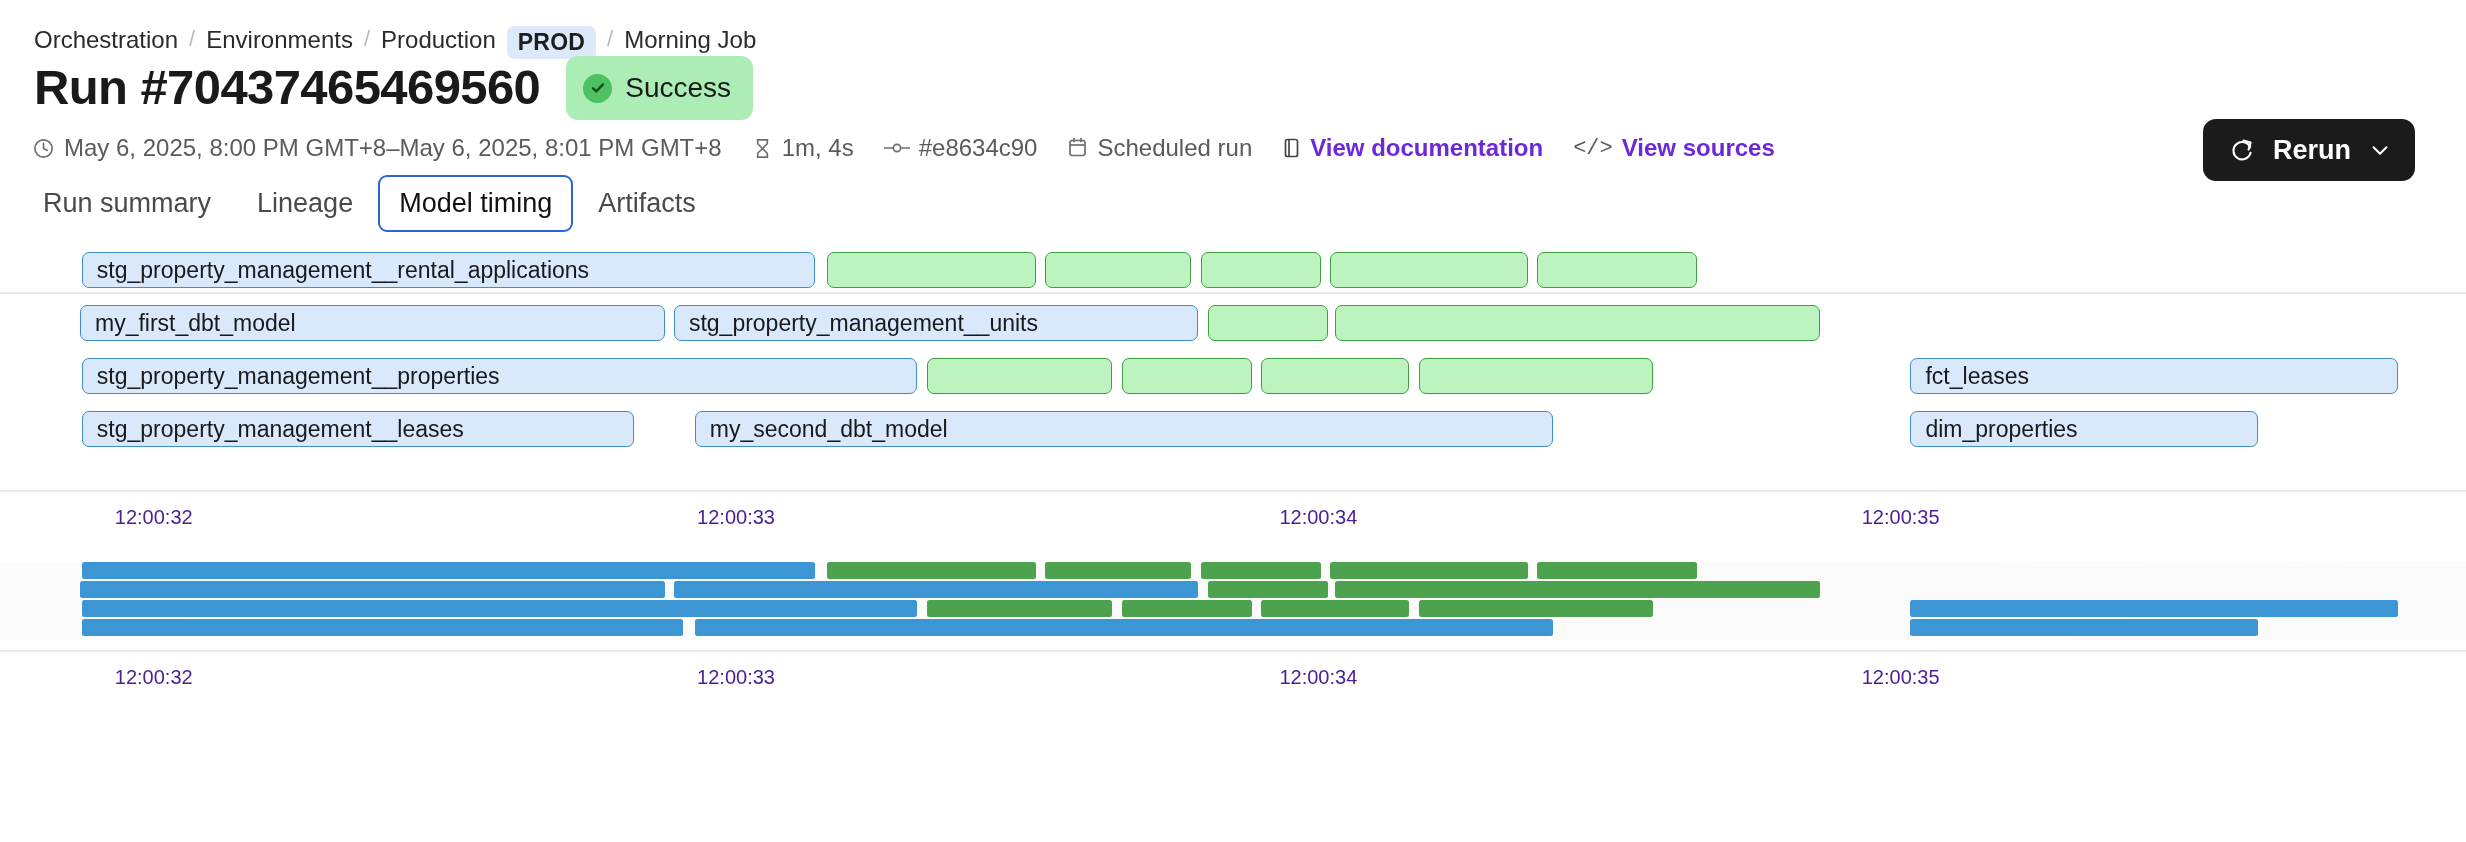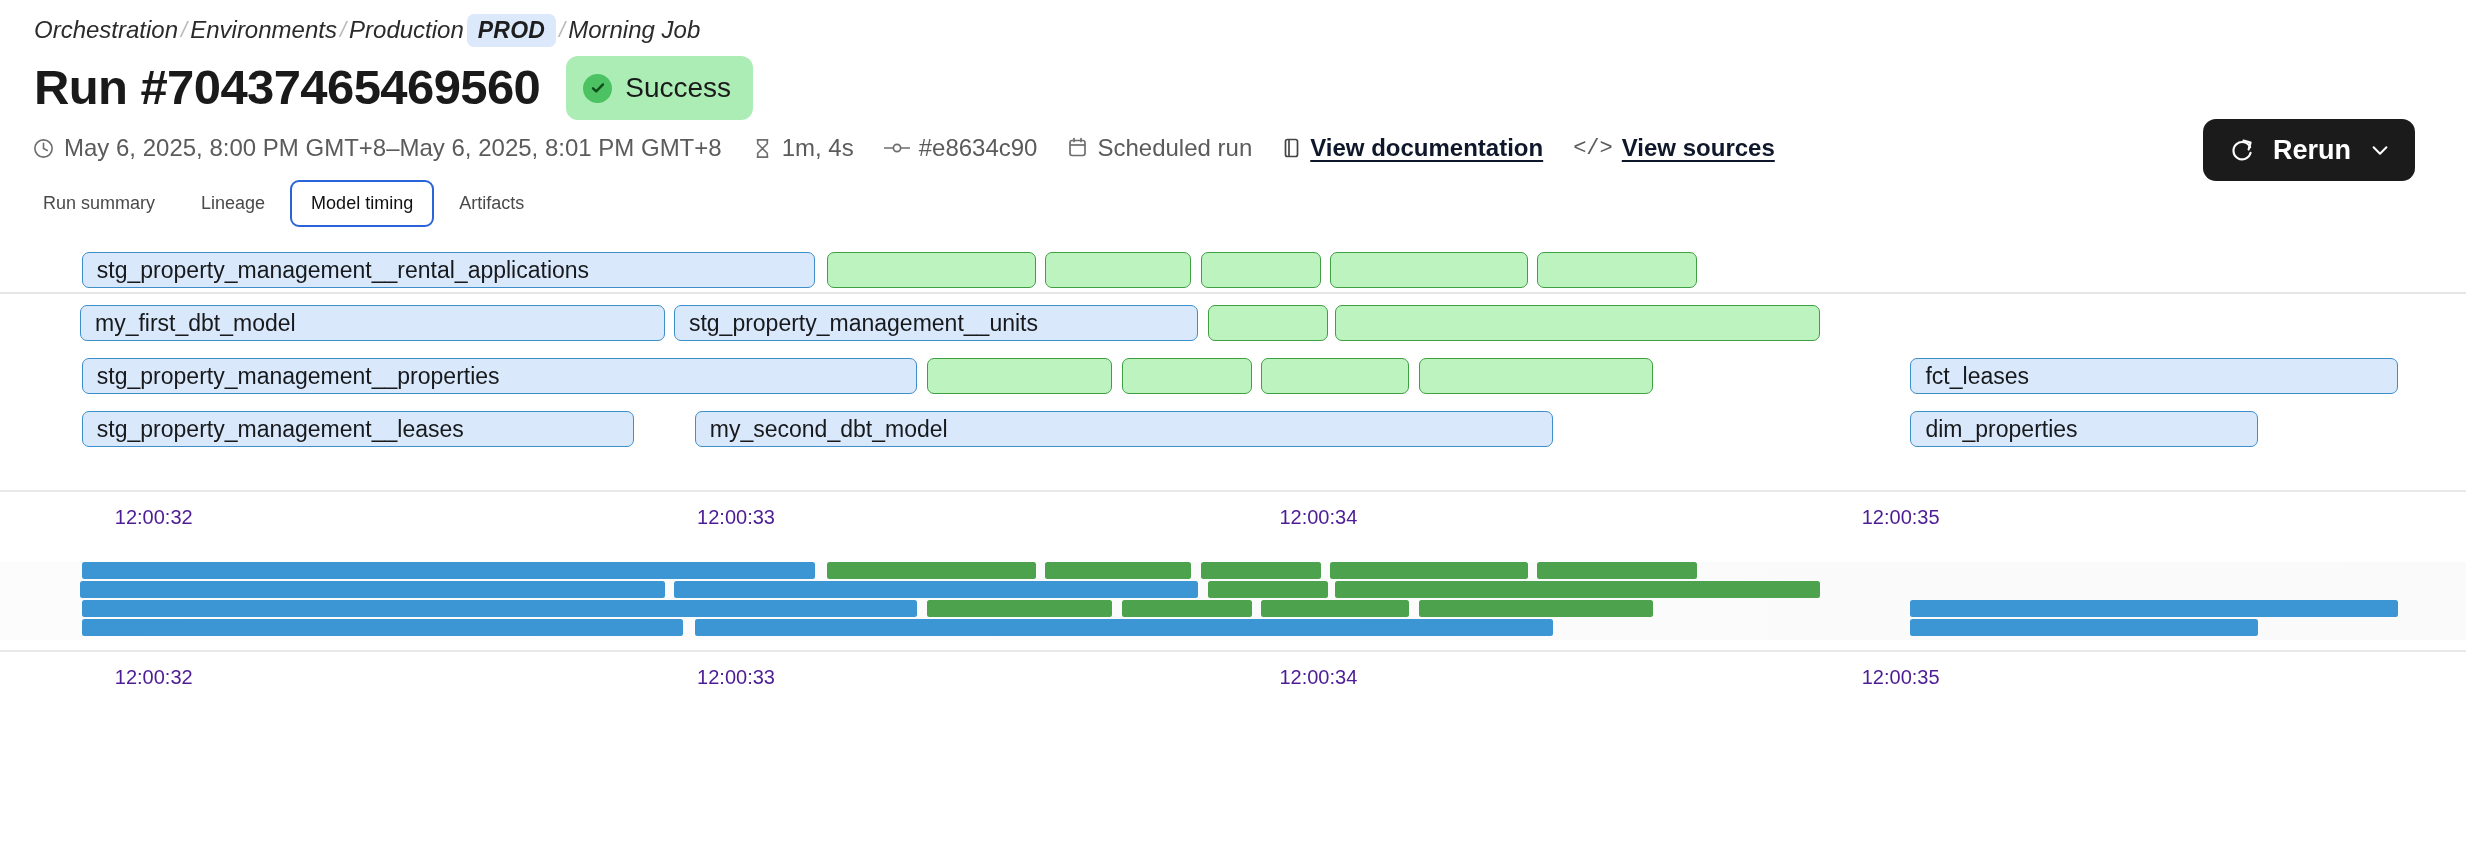--- a/index.html
+++ b/index.html
@@ -8,27 +8,26 @@
     height: 842px;
     background: #ffffff;
     font-family: "Liberation Sans", sans-serif;
     color: #1a1a1a;
     overflow: hidden;
   }
 
   
   .breadcrumb {
     display: flex;
-    align-items: center;
-    gap: 3px;
+    align-items: flex-start;
+    gap: 11px;
     padding: 26px 0 0 34px;
     font-size: 24px;
     color: #2b2b2b;
     height: 34px;
-    font-style: italic;
   }
   .crumb { white-space: nowrap; }
   .crumb-sep { color: #b9b9b9; font-size: 22px; }
   .crumb-chip {
     background: #dce9fb;
     color: #1d1d1d;
     border-radius: 7px;
     padding: 3px 11px;
     font-size: 23px;
     font-weight: 600;
@@ -103,42 +102,41 @@
     height: 40px;
   }
   .meta-item {
     display: inline-flex;
     align-items: center;
     gap: 9px;
     white-space: nowrap;
   }
   .meta-item svg { display: block; flex: none; }
   .meta-link {
-    color: #0f172a;
+    color: #6d28d9;
     font-weight: 600;
-    text-decoration: underline;
     text-underline-offset: 4px;
     cursor: pointer;
   }
   .code-glyph {
     font-family: "Liberation Mono", monospace;
     font-size: 22px;
     color: #5b5b5b;
   }
 
   
   .tabs {
     display: flex;
     align-items: center;
     gap: 4px;
     padding: 20px 0 0 22px;
     height: 66px;
   }
   .tab {
-    font-size: 18px;
+    font-size: 27px;
     color: #4a4a4a;
     padding: 11px 19px;
     border-radius: 9px;
     border: 2px solid transparent;
     cursor: pointer;
     white-space: nowrap;
   }
   .tab.active {
     color: #111111;
     border-color: #2a64d8;

